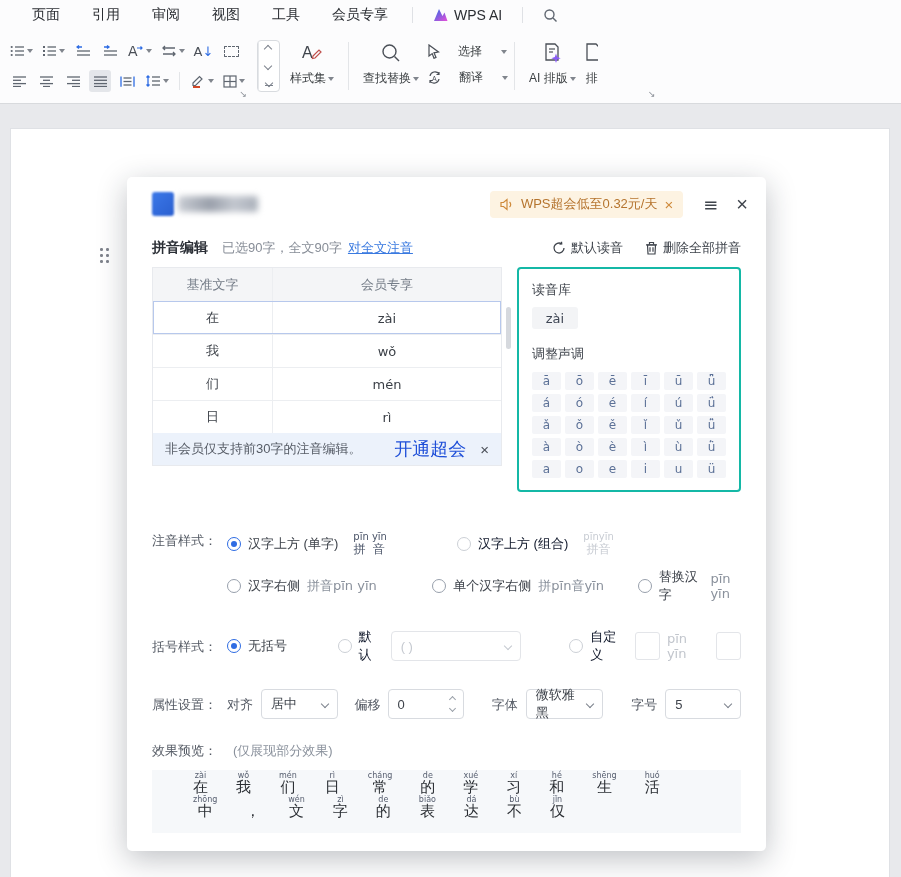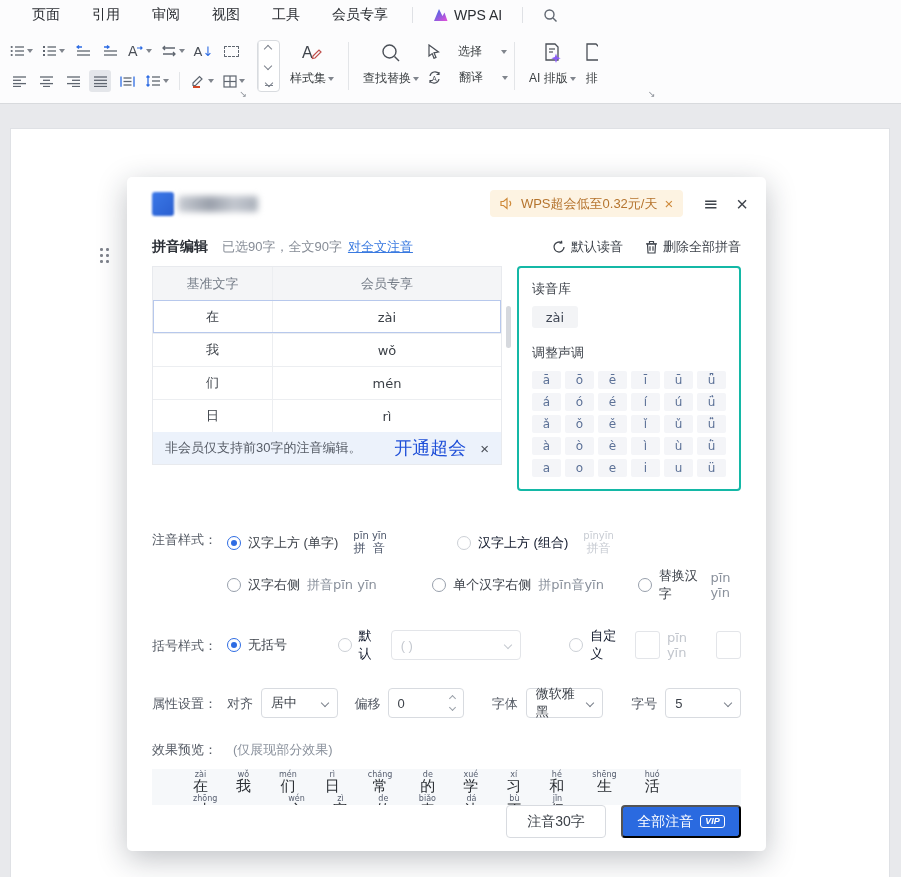--- a/index.html
+++ b/index.html
@@ -621,23 +621,14 @@
         <span class="chev down"></span>
       </span>
     </div>
 
     <div class="preview-label-row">
       <span class="sec-label">效果预览：</span>
       <span class="preview-note">(仅展现部分效果)</span>
     </div>
     <div class="preview-box" id="preview-ruby"><ruby>在<rt>zài</rt></ruby><ruby>我<rt>wǒ</rt></ruby><ruby>们<rt>mén</rt></ruby><ruby>日<rt>rì</rt></ruby><ruby>常<rt>cháng</rt></ruby><ruby>的<rt>de</rt></ruby><ruby>学<rt>xué</rt></ruby><ruby>习<rt>xí</rt></ruby><ruby>和<rt>hé</rt></ruby><ruby>生<rt>shēng</rt></ruby><ruby>活<rt>huó</rt></ruby><ruby>中<rt>zhōng</rt></ruby><ruby>，<rt></rt></ruby><ruby>文<rt>wén</rt></ruby><ruby>字<rt>zì</rt></ruby><ruby>的<rt>de</rt></ruby><ruby>表<rt>biǎo</rt></ruby><ruby>达<rt>dá</rt></ruby><ruby>不<rt>bù</rt></ruby><ruby>仅<rt>jǐn</rt></ruby></div>
 
-    <div class="dlg-footer">
-      <button class="btn ghost">
-        <span>注音30字</span>
-      </button>
-      <button class="btn primary">
-        <span>全部注音</span>
-        <span class="vip-badge">VIP</span>
-      </button>
-    </div>
   </div>
 </div>
 
 </body></html>

